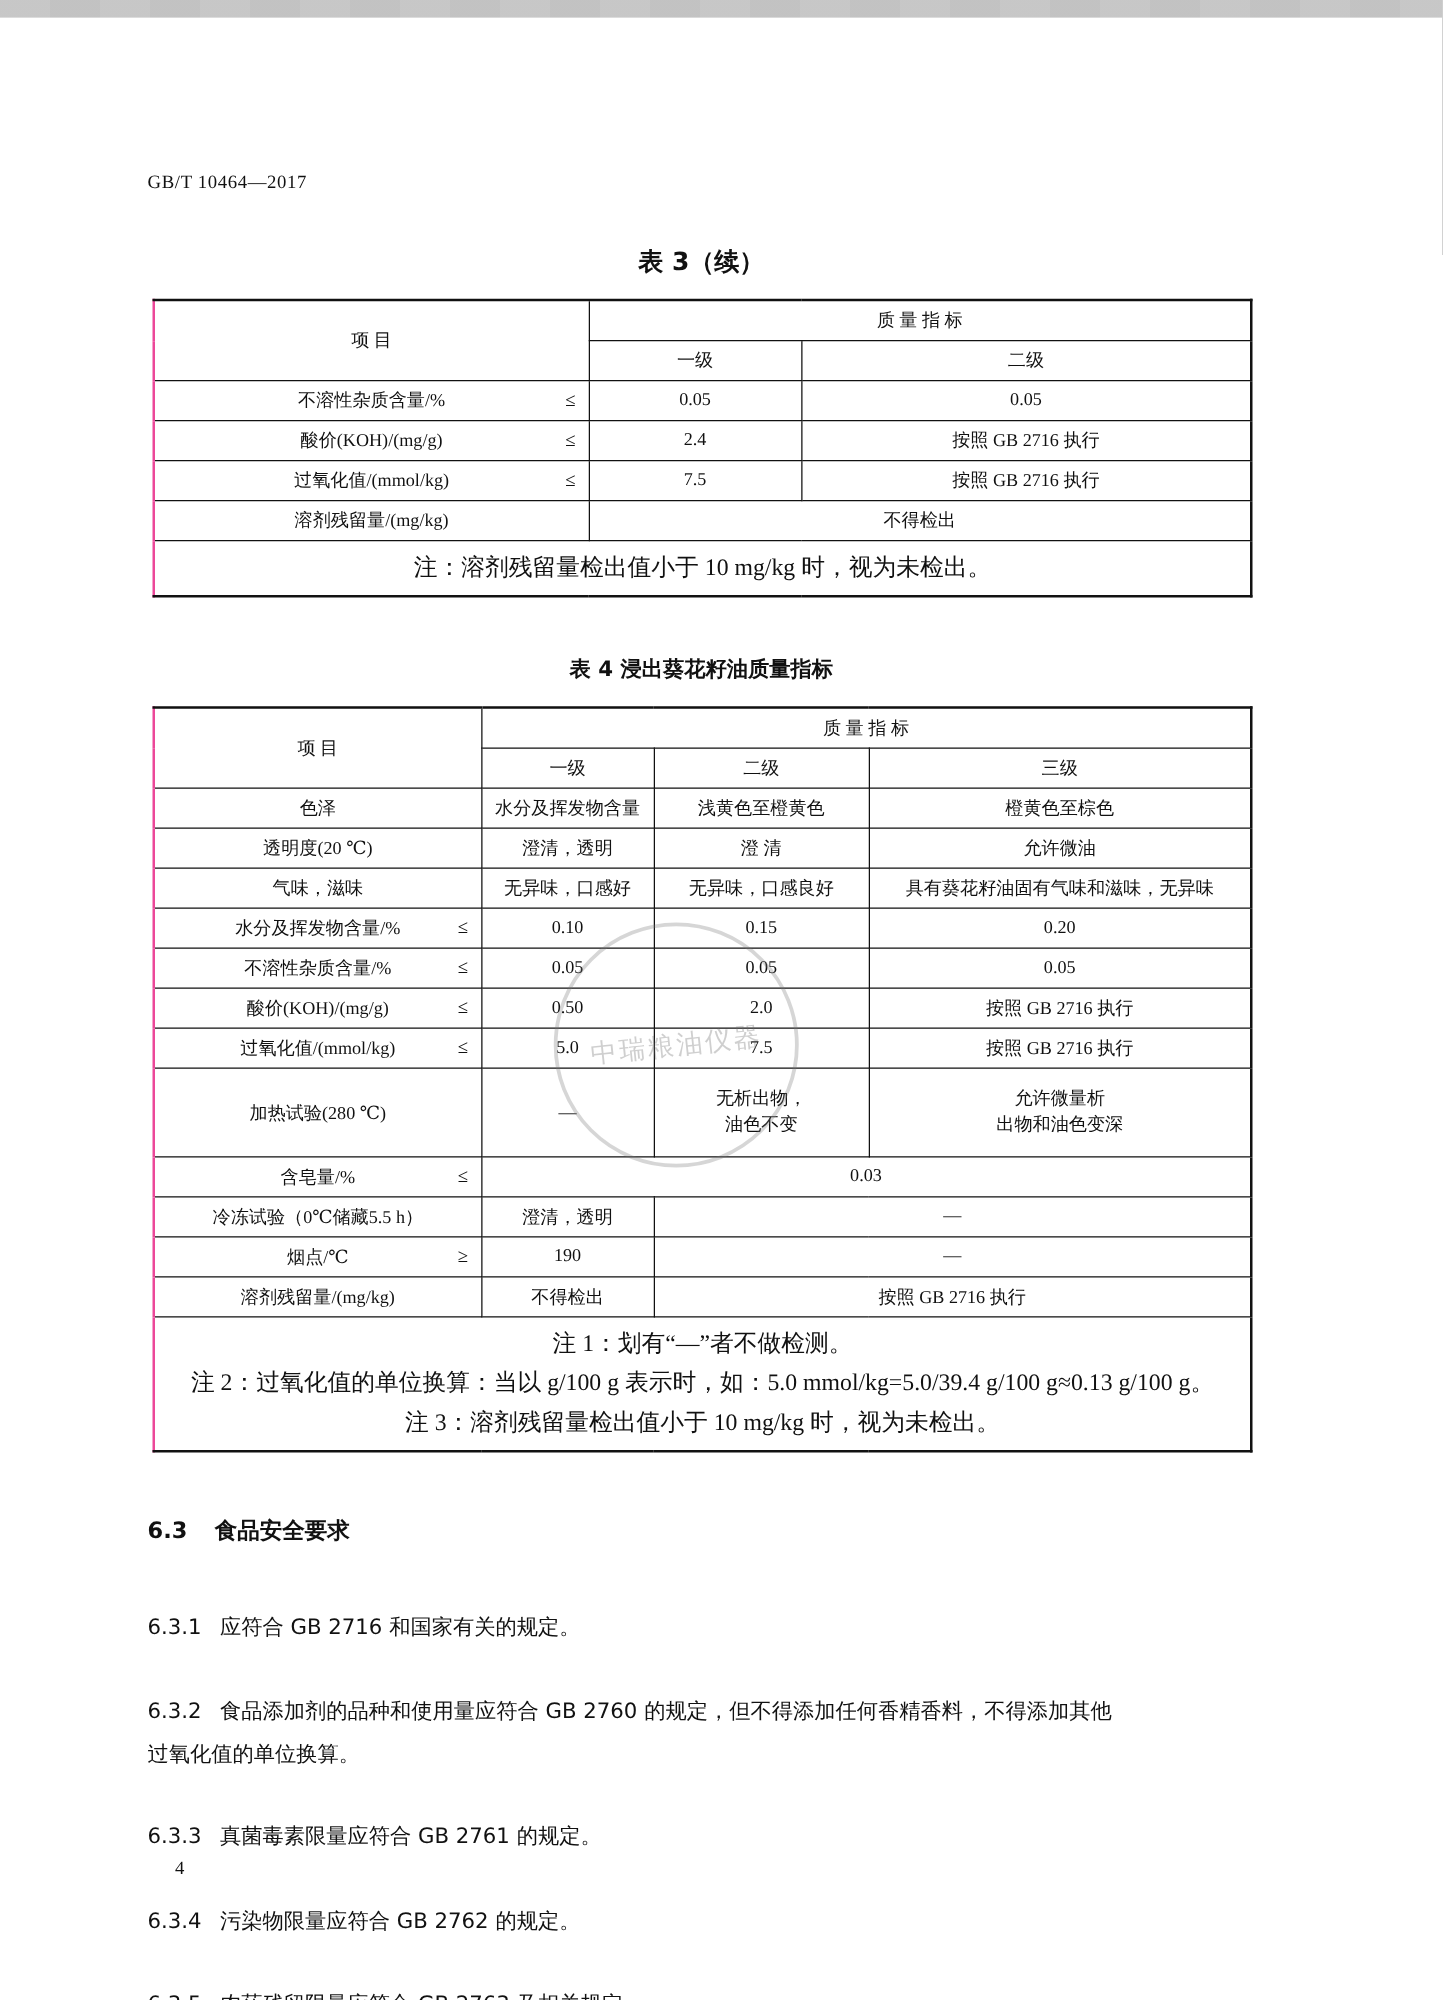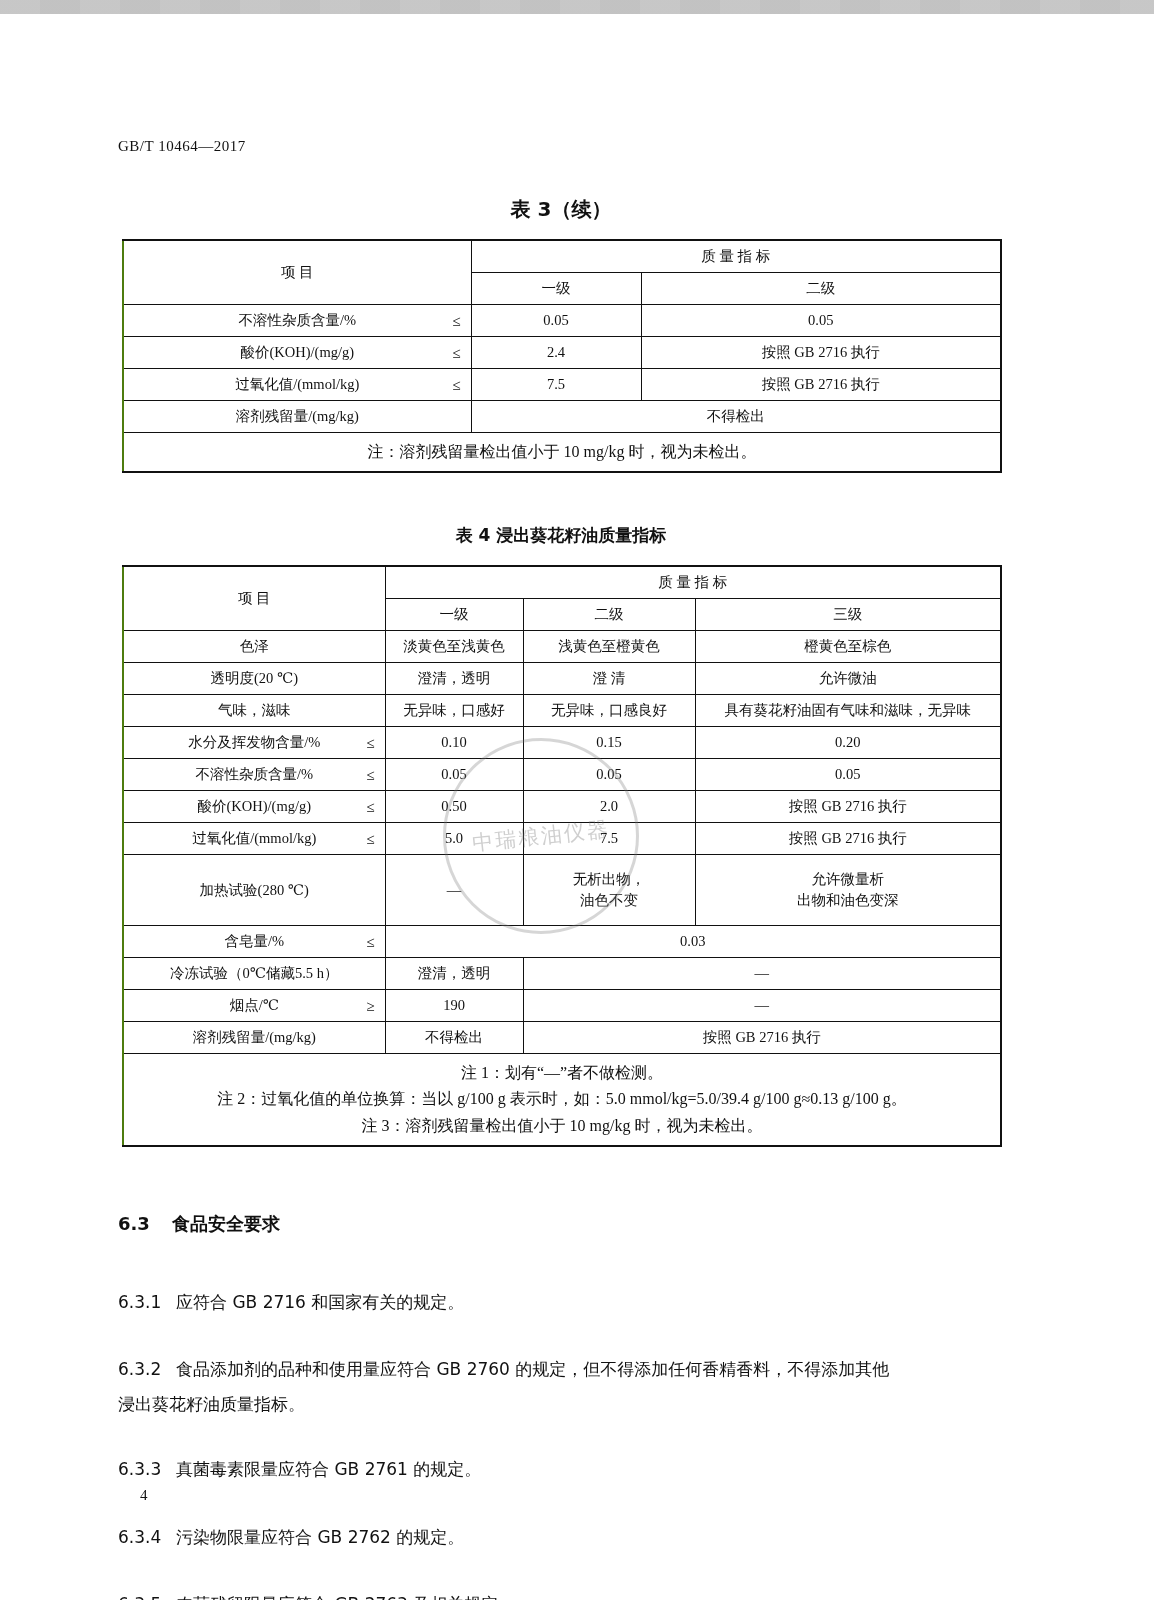--- a/index.html
+++ b/index.html
@@ -54,41 +54,41 @@
     font-size: 14.5px;
     font-family: "Liberation Serif", "DejaVu Serif", serif;
   }
   table.doc td, table.doc th {
     border: 1px solid #111;
     padding: 6px 8px;
     text-align: center;
     vertical-align: middle;
     font-weight: normal;
   }
-  table.doc .outer-l { border-left: 2px solid #4d7c0f; }
+  table.doc .outer-l { border-left: 2px solid #ec4899; }
   table.doc .outer-r { border-right: 2px solid #111; }
   table.doc .outer-t { border-top: 2px solid #111; }
   table.doc .outer-b { border-bottom: 2px solid #111; }
 
   .left-item {
     text-align: left;
     padding-left: 14px;
     position: relative;
   }
   .le-sym {
     position: absolute;
     right: 10px;
     top: 50%;
     transform: translateY(-50%);
     font-size: 15px;
   }
   .note-cell {
     text-align: left;
     padding: 8px 10px 8px 46px;
-    font-size: 16px;
+    font-size: 19px;
     line-height: 1.65;
   }
   .note-line { white-space: nowrap; }
 
   
   #table3-wrap {
     position: absolute;
     left: 122px;
     top: 196px;
     width: 878px;
@@ -246,21 +246,21 @@
           <td>一级</td>
           <td>二级</td>
           <td class="outer-r">三级</td>
         </tr>
 
         <tr>
           <td class="left-item outer-l">
             <span>色泽</span>
             <span class="le-sym"></span>
           </td>
-          <td>淡黄色至浅黄色</td>
+          <td>水分及挥发物含量</td>
           <td>浅黄色至橙黄色</td>
           <td class="outer-r">橙黄色至棕色</td>
         </tr>
         <tr>
           <td class="left-item outer-l">
             <span>透明度(20 ℃)</span>
             <span class="le-sym"></span>
           </td>
           <td>澄清，透明</td>
           <td>澄  清</td>
@@ -373,21 +373,21 @@
     <div class="sec-head">
       <span class="num">6.3</span><span>食品安全要求</span>
     </div>
 
     <p class="para">
       <span class="num">6.3.1</span><span>应符合 GB 2716 和国家有关的规定。</span>
     </p>
     <p class="para">
       <span class="num">6.3.2</span><span>食品添加剂的品种和使用量应符合 GB 2760 的规定，但不得添加任何香精香料，不得添加其他</span>
     </p>
-    <p class="para-cont">浸出葵花籽油质量指标。</p>
+    <p class="para-cont">过氧化值的单位换算。</p>
     <p class="para">
       <span class="num">6.3.3</span><span>真菌毒素限量应符合 GB 2761 的规定。</span>
     </p>
     <p class="para">
       <span class="num">6.3.4</span><span>污染物限量应符合 GB 2762 的规定。</span>
     </p>
     <p class="para">
       <span class="num">6.3.5</span><span>农药残留限量应符合 GB 2763 及相关规定。</span>
     </p>
   </div>

